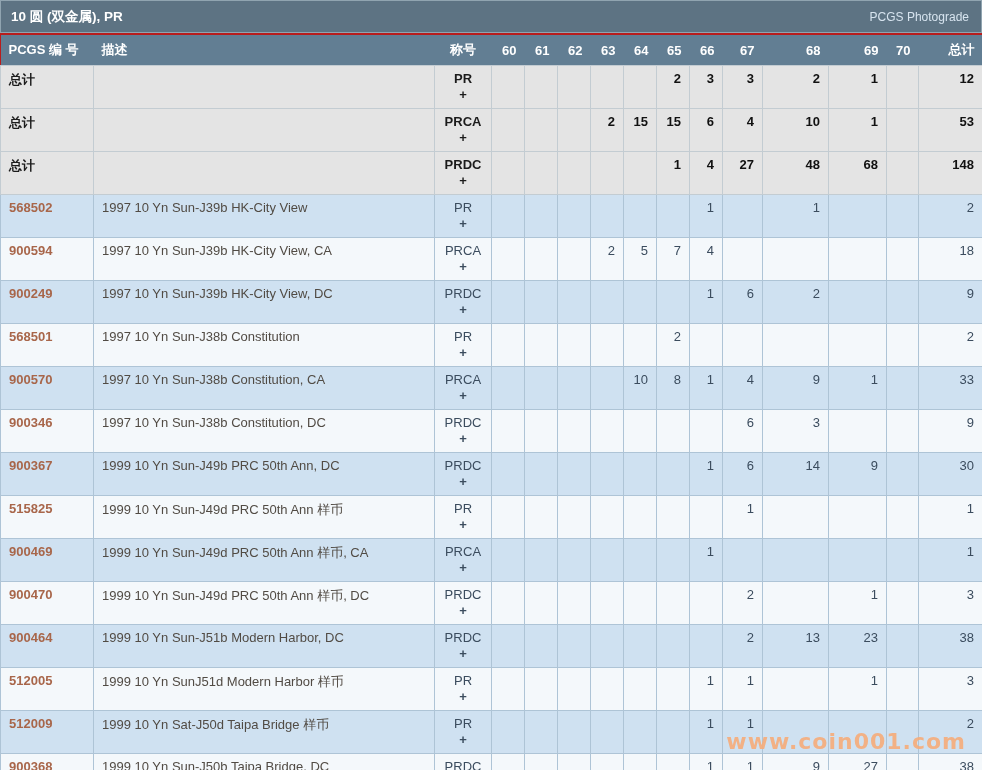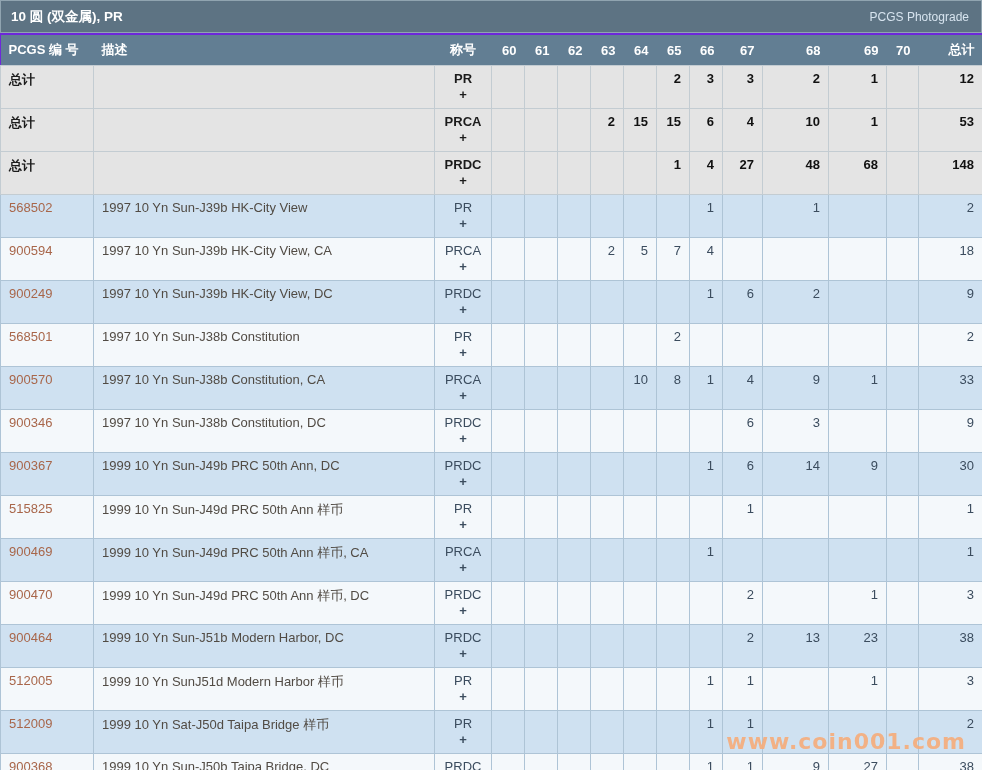--- a/index.html
+++ b/index.html
@@ -1,20 +1,20 @@
 <!DOCTYPE html>
 <html style="--title-bar-bg: #5d7383; --table-header-bg: #627e93; --total-row-bg: #e4e4e4; --row-blue-bg: #cfe1f1; --row-light-bg: #f4f8fb; --border: #aec4d6; --pcgs-link: #a8664a; --number-text: #3b4c5e; --watermark: #f5ad7c;"><head>
 <meta charset="utf-8">
 <style>
   html,body{margin:0;padding:0;}
   .page{
     position:relative;
     width:982px;height:770px;
     overflow:hidden;
-    background:#6d28d9;
+    background:#b91c1c;
     font-family:"Liberation Sans","DejaVu Sans",sans-serif;
   }
   
   .title-bar{
     height:33px;
     background:var(--title-bar-bg);
     border:1px solid #90a4b0;
     box-sizing:border-box;
     display:flex;align-items:center;justify-content:space-between;
     padding:0 12px 0 10px;
@@ -54,21 +54,21 @@
   }
   tr.total{background:var(--total-row-bg);}
   tr.total td{font-weight:bold;color:#1b1b1b;border-color:#c3ccd2;}
   tr.blue{background:var(--row-blue-bg);}
   tr.light{background:var(--row-light-bg);}
   td.num{text-align:right;color:var(--number-text);}
   tr.total td.num{color:#111111;}
   td.desig{text-align:center;color:var(--number-text);line-height:16px;padding-top:5px;}
   td.desig .plus{font-weight:bold;}
   td.desc{color:#514b44;}
-  .pcgs-link{color:var(--pcgs-link);text-decoration:none;cursor:pointer;}
+  .pcgs-link{color:var(--pcgs-link);text-decoration:none;cursor:pointer;font-weight:bold;}
   
   .watermark{
     position:absolute;
     right:16px;top:729px;
     font-size:22px;font-weight:bold;
     color:var(--watermark);
     opacity:0.92;
     letter-spacing:1px;
     pointer-events:none;
     font-family:"DejaVu Sans","Liberation Sans",sans-serif;

